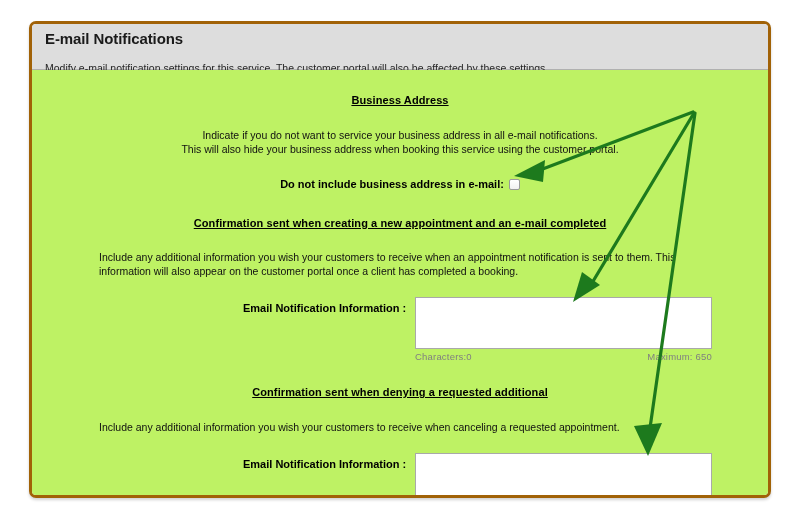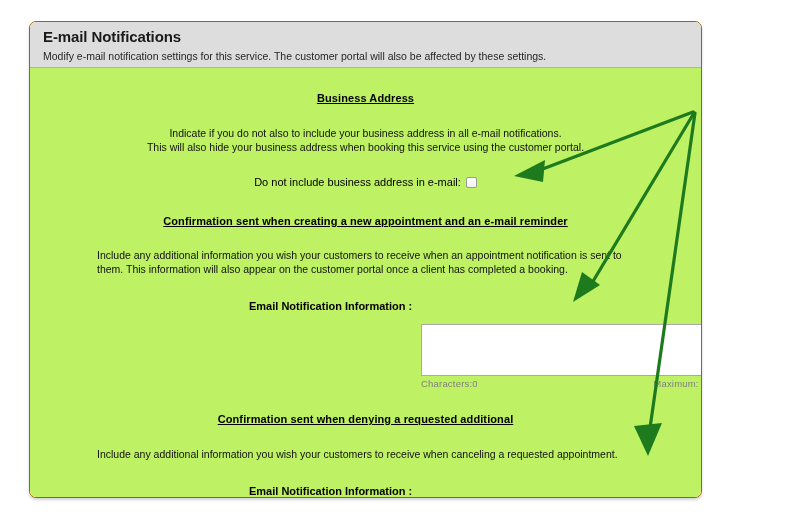--- a/index.html
+++ b/index.html
@@ -13,24 +13,24 @@
     font-family: "Liberation Sans", "DejaVu Sans", sans-serif;
     overflow: hidden;
     position: relative;
   }
 
   
   .panel {
     position: absolute;
     left: 29px;
     top: 21px;
-    width: 673px;
+    width: 742px;
     height: 477px;
     background: #ffffff;
-    border: 1px solid #a16207;
+    border: 3px solid #a16207;
     border-radius: 7px;
     box-sizing: border-box;
     box-shadow: 0 2px 3px rgba(0,0,0,0.18);
     overflow: hidden;
   }
 
   .panel-header {
     height: 46px;
     background: #dddddd;
     border-bottom: 1px solid #b0b0b0;
@@ -42,21 +42,21 @@
     font-weight: bold;
     color: #1a1a1a;
     letter-spacing: -0.1px;
     line-height: 19px;
     margin: 0;
   }
   .panel-subtitle {
     font-size: 10.5px;
     color: #262626;
     line-height: 16px;
-    margin-top: 2px;
+    margin-top: 12px;
   }
 
   .panel-body {
     position: relative;
     background: #bef264;
     height: 430px;
   }
 
   
   .section-heading {
@@ -80,21 +80,21 @@
 
   
   .checkbox-row {
     display: flex;
     align-items: center;
     justify-content: center;
     gap: 5px;
   }
   .checkbox-label {
     font-size: 11px;
-    font-weight: normal;
+    font-weight: bold;
     color: #000000;
   }
   .checkbox-box {
     width: 11px;
     height: 11px;
     border: 1px solid #9a9a9a;
     border-radius: 2px;
     background: linear-gradient(to bottom, #ffffff, #f1f1f1);
     box-sizing: border-box;
     display: inline-block;
@@ -109,25 +109,23 @@
   .field-label {
     font-size: 11px;
     font-weight: bold;
     color: #000000;
     width: 172px;
     text-align: center;
     padding-right: 10px;
     padding-top: 5px;
     box-sizing: border-box;
     white-space: nowrap;
-    margin-left: 8px;
   }
   .field-control {
     width: 297px;
-    margin-top: 29px;
   }
   .field-textarea {
     width: 297px;
     height: 52px;
     border: 1px solid #a9a9a9;
     background: #ffffff;
     box-sizing: border-box;
     display: block;
     font-family: "Liberation Sans", "DejaVu Sans", sans-serif;
     font-size: 11px;
@@ -165,32 +163,32 @@
     <div class="panel-subtitle">Modify e-mail notification settings for this service. The customer portal will also be affected by these settings.</div>
   </div>
 
   <div class="panel-body">
 
     <div style="height:24px;"></div>
     <div class="section-heading">Business Address</div>
 
     <div style="height:22px;"></div>
     <div class="section-desc">
-      <div>Indicate if you do not also to include your business address in all e-mail notifications.</div>
+      <div>Indicate if you do not want to service your business address in all e-mail notifications.</div>
       <div>This will also hide your business address when booking this service using the customer portal.</div>
     </div>
 
     <div style="height:22px;"></div>
     <div class="checkbox-row">
       <span class="checkbox-label">Do not include business address in e-mail:</span>
       <span class="checkbox-box"></span>
     </div>
 
     <div style="height:27px;"></div>
-    <div class="section-heading">Confirmation sent when creating a new appointment and an e-mail reminder</div>
+    <div class="section-heading">Confirmation sent when creating a new appointment and an e-mail completed</div>
 
     <div style="height:21px;"></div>
     <div class="section-desc left-block">Include any additional information you wish your customers to receive when an appointment notification is sent to them. This information will also appear on the customer portal once a client has completed a booking.</div>
 
     <div style="height:19px;"></div>
     <div class="field-row">
       <div class="field-label">Email Notification Information :</div>
       <div class="field-control">
         <textarea class="field-textarea" style=""></textarea>
         <div class="counter-row">

